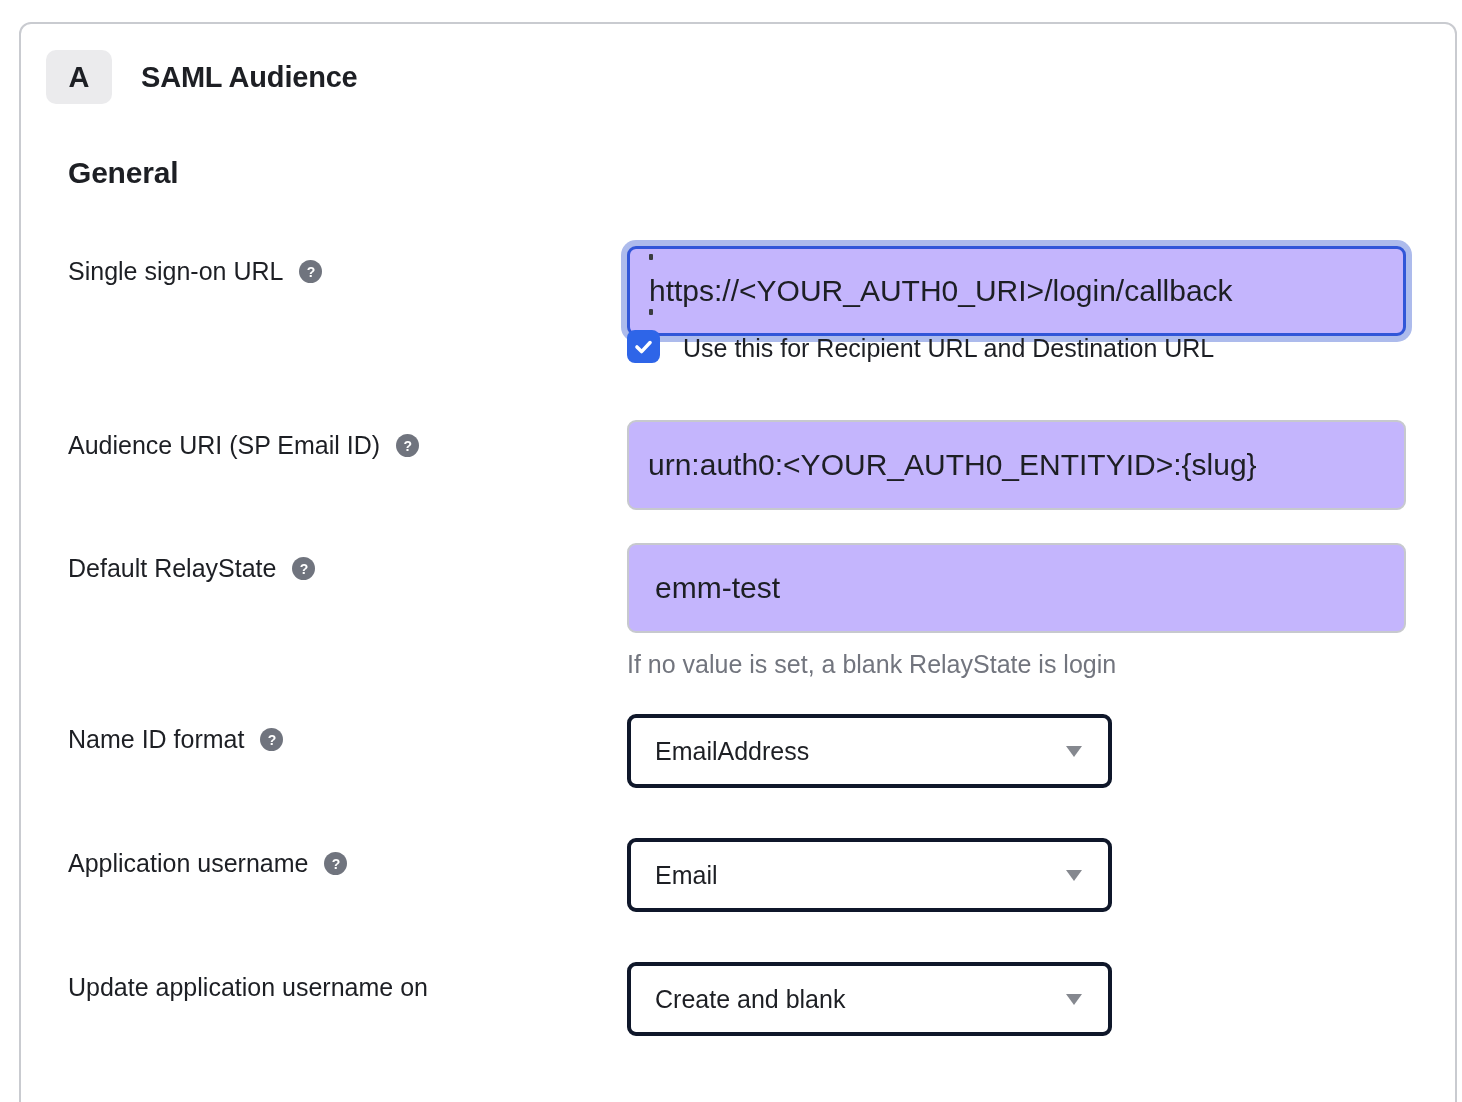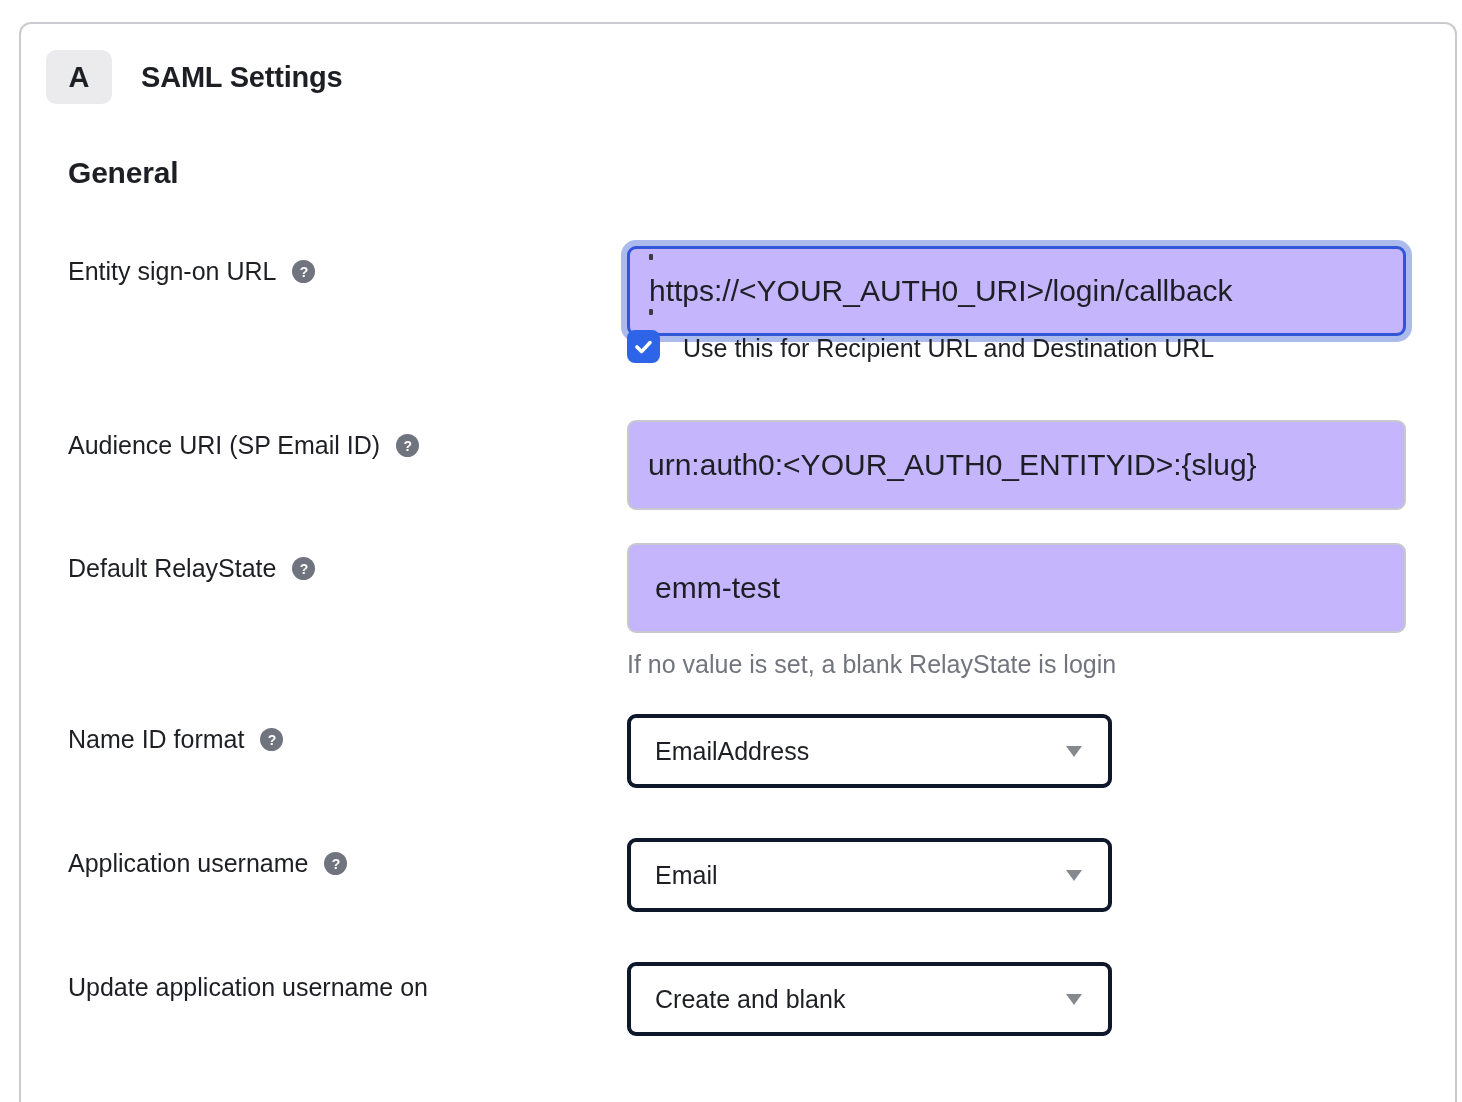--- a/index.html
+++ b/index.html
@@ -128,28 +128,28 @@
   #row-appuser   { top: 814px; }
   #row-update    { top: 938px; }
 </style>
 </head>
 <body>
 
 <div class="card">
 
   <div class="app-header">
     <div class="step-badge">A</div>
-    <div class="header-title">SAML Settings</div>
+    <div class="header-title">SAML Audience</div>
   </div>
 
   <div class="section-title">General</div>
 
   <div class="form-row" id="row-sso">
     <div class="label-col">
-      <span>Entity sign-on URL</span>
+      <span>Single sign-on URL</span>
       <span class="help-icon">?</span>
     </div>
     <div class="field-col">
       <div class="input-wrap">
         <input class="text-input focused" type="text" value="https://&lt;YOUR_AUTH0_URI&gt;/login/callback" style="">
         <span class="ibeam-dot top"></span>
         <span class="ibeam-dot bottom"></span>
       </div>
     </div>
   </div>

